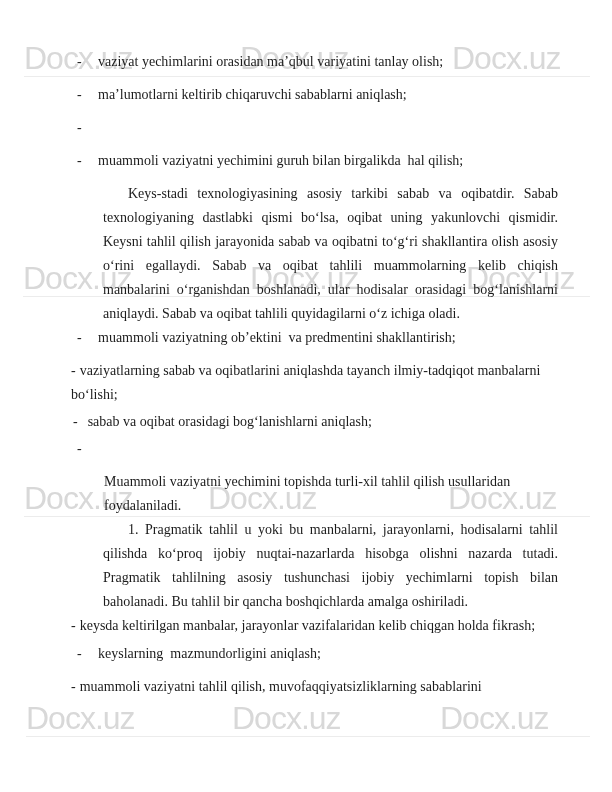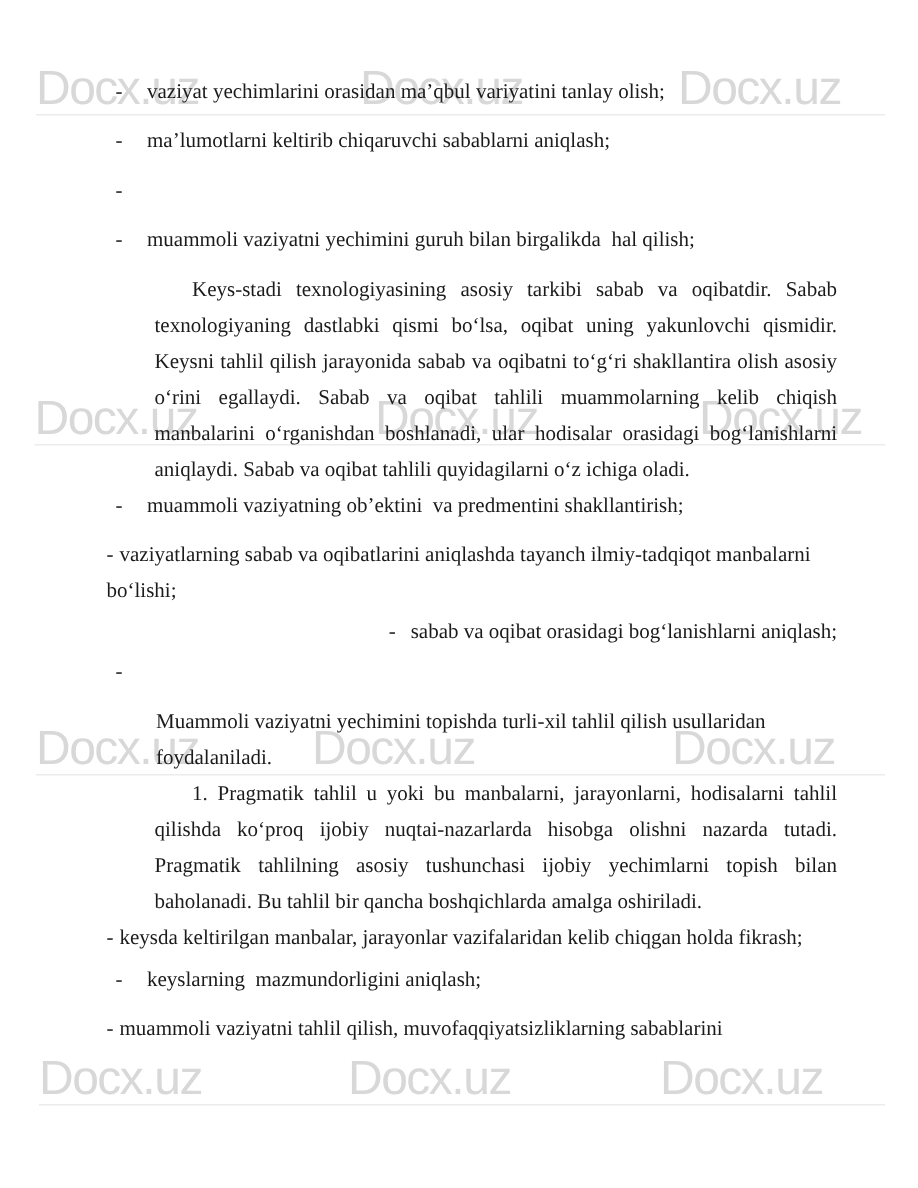--- a/index.html
+++ b/index.html
@@ -45,21 +45,21 @@
     display: flex;
     align-items: flex-start;
     padding-left: 6px;
     margin-bottom: 9px;
   }
   .bullet-spaced .dash { flex: 0 0 21px; }
   .btxt { white-space: pre-wrap; }
   
   .bullet-tight { margin-bottom: 3px; }
   .bullet-tight .dash-inline { margin-right: 4px; }
-  .bullet-tight.gap2 { padding-left: 2px; text-align: right; }
+  .bullet-tight.gap2 { padding-left: 2px; }
   .bullet-tight.gap2 .dash-inline { margin-right: 10px; }
   .bullet-tight span { white-space: pre-wrap; }
   .line2 { display: block; }
   
   .para-justify {
     text-align: justify;
     text-indent: 25px;
     margin-left: 32px;
   }
   .para-left { text-indent: 33px; }

